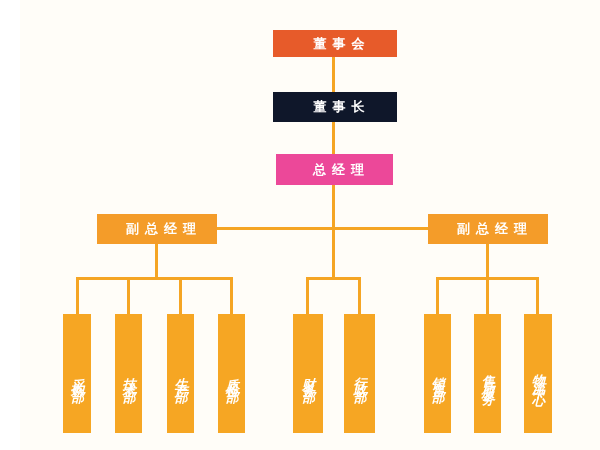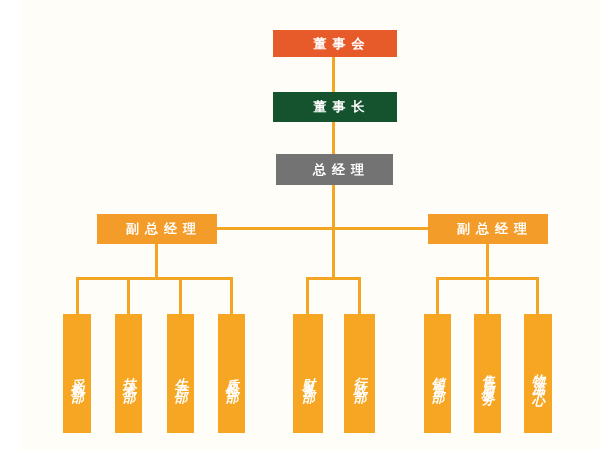--- a/index.html
+++ b/index.html
@@ -66,22 +66,22 @@
     <div class="connector" style="left: 230px; top: 277px; width: 3px; height: 37px; background: rgb(245, 165, 36);"></div>
     <div class="connector" style="left: 306px; top: 277px; width: 55px; height: 3px; background: rgb(245, 165, 36);"></div>
     <div class="connector" style="left: 306px; top: 277px; width: 3px; height: 37px; background: rgb(245, 165, 36);"></div>
     <div class="connector" style="left: 358px; top: 277px; width: 3px; height: 37px; background: rgb(245, 165, 36);"></div>
     <div class="connector" style="left: 486px; top: 244px; width: 3px; height: 36px; background: rgb(245, 165, 36);"></div>
     <div class="connector" style="left: 436px; top: 277px; width: 103px; height: 3px; background: rgb(245, 165, 36);"></div>
     <div class="connector" style="left: 436px; top: 277px; width: 3px; height: 37px; background: rgb(245, 165, 36);"></div>
     <div class="connector" style="left: 486px; top: 277px; width: 3px; height: 37px; background: rgb(245, 165, 36);"></div>
     <div class="connector" style="left: 536px; top: 277px; width: 3px; height: 37px; background: rgb(245, 165, 36);"></div>
     <div class="node horizontal" style="left: 273px; top: 30px; width: 124px; height: 27px; background: rgb(231, 91, 42);">董事会</div>
-    <div class="node horizontal" style="left: 273px; top: 92px; width: 124px; height: 30px; background: #14532d;">董事长</div>
-    <div class="node horizontal" style="left: 276px; top: 154px; width: 117px; height: 31px; background: #737373;">总经理</div>
+    <div class="node horizontal" style="left: 273px; top: 92px; width: 124px; height: 30px; background: #0f172a;">董事长</div>
+    <div class="node horizontal" style="left: 276px; top: 154px; width: 117px; height: 31px; background: #ec4899;">总经理</div>
     <div class="node horizontal" style="left: 97px; top: 214px; width: 120px; height: 30px; background: rgb(244, 156, 41);">副总经理</div>
     <div class="node horizontal" style="left: 428px; top: 214px; width: 120px; height: 30px; background: rgb(244, 156, 41);">副总经理</div>
     <div class="node vertical" style="left: 63px; top: 314px; width: 28px; height: 119px; background: rgb(246, 166, 35);">采购部</div>
     <div class="node vertical" style="left: 115px; top: 314px; width: 27px; height: 119px; background: rgb(246, 166, 35);">技术部</div>
     <div class="node vertical" style="left: 167px; top: 314px; width: 27px; height: 119px; background: rgb(246, 166, 35);">生产部</div>
     <div class="node vertical" style="left: 218px; top: 314px; width: 27px; height: 119px; background: rgb(246, 166, 35);">质检部</div>
     <div class="node vertical" style="left: 293px; top: 314px; width: 30px; height: 119px; background: rgb(246, 166, 35);">财务部</div>
     <div class="node vertical" style="left: 344px; top: 314px; width: 31px; height: 119px; background: rgb(246, 166, 35);">行政部</div>
     <div class="node vertical" style="left: 424px; top: 314px; width: 27px; height: 119px; background: rgb(246, 166, 35);">销售部</div>
     <div class="node vertical" style="left: 474px; top: 314px; width: 27px; height: 119px; background: rgb(246, 166, 35);">售后服务</div>

